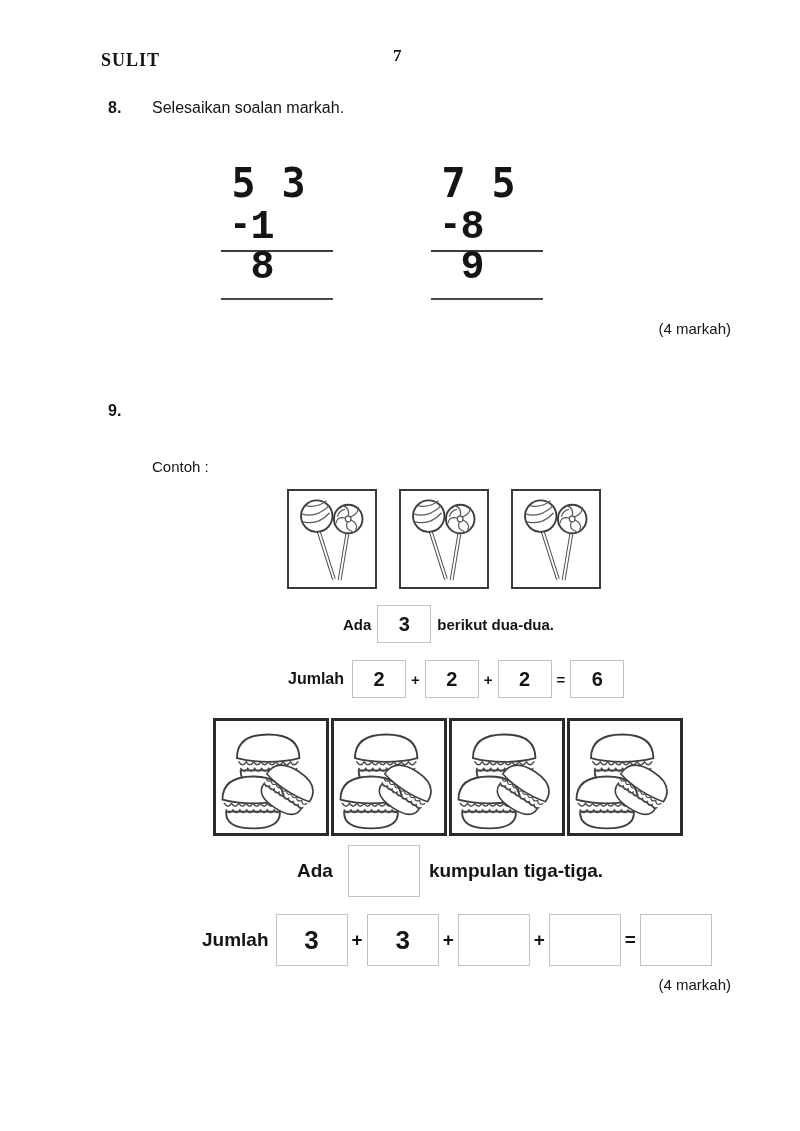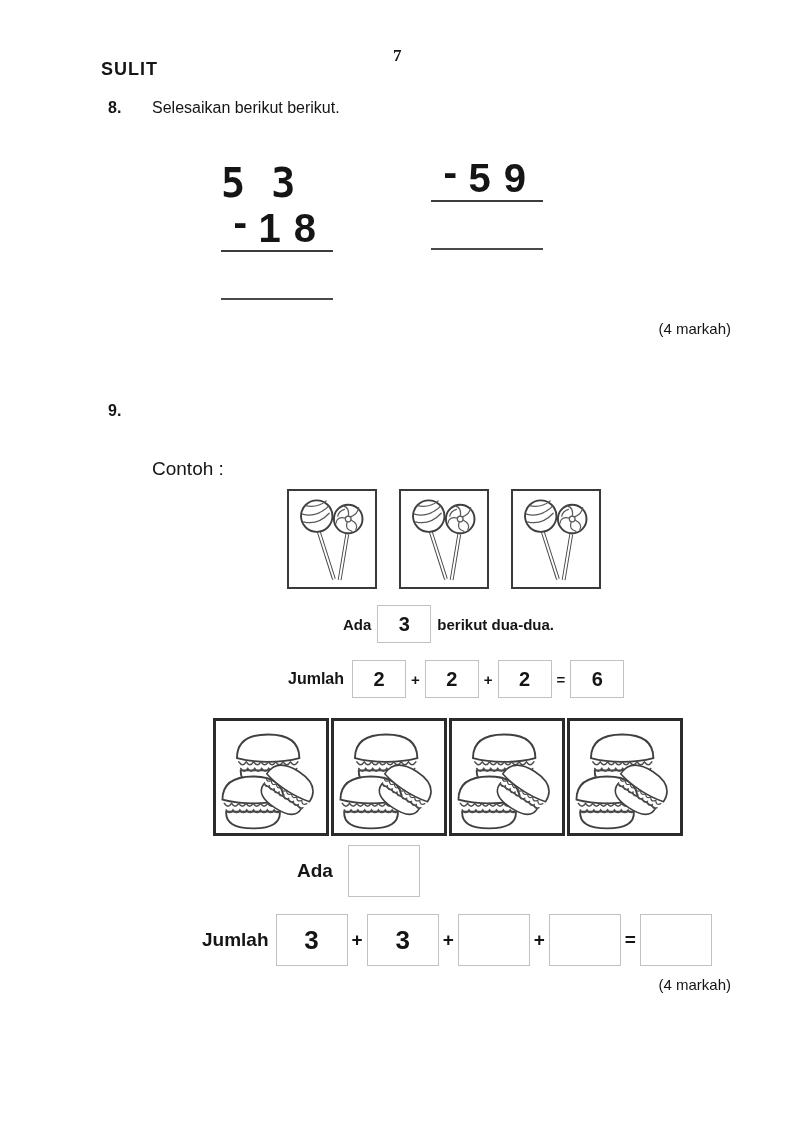--- a/index.html
+++ b/index.html
@@ -2,48 +2,48 @@
 <html><head>
 <meta charset="utf-8">
 <style>
   html,body{margin:0;padding:0;background:#ffffff;}
   .page{
     position:relative;width:800px;height:1131px;background:#ffffff;
     font-family:"Liberation Sans",sans-serif;color:#151515;overflow:hidden;
   }
   
   .hdr-classification{
-    position:absolute;left:101px;top:59px;
-    font-family:Liberation Sans, sans-serif;font-weight:bold;font-size:18px;letter-spacing:1px;text-align:center;
+    position:absolute;left:101px;top:50px;
+    font-family:Liberation Serif, serif;font-weight:bold;font-size:18px;letter-spacing:1px;text-align:center;
   }
   .hdr-page{
     position:absolute;left:393px;top:46px;
     font-family:"Liberation Serif",serif;font-weight:bold;font-size:17px;
   }
   
   .q-num{position:absolute;font-weight:bold;font-size:16px;}
   .q-text{position:absolute;font-size:16px;}
   .q8-num{left:108px;top:99px;}
   .q8-text{left:152px;top:99px;}
   .q9-num{left:108px;top:402px;}
   .q9-text{left:152px;top:402px;}
-  .contoh{position:absolute;left:152px;top:458px;font-size:19px;}
+  .contoh{position:absolute;left:152px;top:458px;font-size:15px;}
   
   .sub-col{position:absolute;top:158px;width:112px;}
   .sub-col .minuend{
-    height:50px;line-height:50px;text-align:left;padding-right:16px;
+    height:50px;line-height:50px;text-align:center;padding-right:16px;
     font-family:"DejaVu Sans Mono",monospace;font-weight:bold;font-size:40px;letter-spacing:1px;
   }
   .sub-col .op-row{
     display:flex;justify-content:space-between;align-items:flex-start;
     height:42px;border-bottom:2px solid #3c3c3c;padding:0 16px 0 9px;
   }
   .sub-col .op{font-family:"DejaVu Sans Mono",monospace;font-weight:bold;font-size:34px;line-height:30px;}
   .sub-col .subtrahend{
-    font-family:Liberation Sans, sans-serif;font-weight:bold;font-size:40px;line-height:40px;letter-spacing:1px;
+    font-family:Liberation Mono, monospace;font-weight:bold;font-size:40px;line-height:40px;letter-spacing:1px;
   }
   .sub-col .ans-line{margin-top:46px;height:0;border-bottom:2px solid #4a4a4a;}
   
   .marks{position:absolute;font-size:15px;text-align:center;}
   .marks-q8{right:69px;top:320px;}
   .marks-q9{right:69px;top:976px;}
   
   .pic-box{position:absolute;background:#fff;display:flex;align-items:center;justify-content:center;}
   .lolli-box{top:489px;width:86px;height:96px;border:2px solid #3a3a3a;}
   .lb1{left:287px;} .lb2{left:399px;} .lb3{left:511px;}
@@ -114,35 +114,36 @@
     </g>
   </defs>
 </svg>
 
 <div class="page">
 
   <div class="hdr-classification">SULIT</div>
   <div class="hdr-page">7</div>
 
   <div class="q-num q8-num">8.</div>
-  <div class="q-text q8-text">Selesaikan berikut berikut.</div>
+  <div class="q-text q8-text">Selesaikan soalan markah.</div>
 
   <div class="sub-col" style="left:221px">
     <div class="minuend">5 3</div>
     <div class="op-row">
       <span class="op">-</span>
       <span class="subtrahend">1 8</span>
     </div>
     <div class="ans-line"></div>
   </div>
 
   <div class="sub-col" style="left:431px">
+    <div class="minuend">7 5</div>
     <div class="op-row">
       <span class="op">-</span>
-      <span class="subtrahend">5 9</span>
+      <span class="subtrahend">8 9</span>
     </div>
     <div class="ans-line"></div>
   </div>
 
   <div class="marks marks-q8">(4 markah)</div>
 
   <div class="q-num q9-num">9.</div>
   <div class="contoh">Contoh :</div>
 
   <div class="pic-box lolli-box lb1">
@@ -195,20 +196,21 @@
   </div>
   <div class="pic-box maca-box mb4">
     <svg viewBox="0 0 110 112" width="104" height="106">
         <use href="#macaron-trio"></use>
       </svg>
   </div>
 
   <div class="fill-row ada-row-task">
     <span class="lbl-lg">Ada</span>
     <span class="ans-box box-lg ada-box-task"></span>
+    <span class="lbl-lg">kumpulan tiga-tiga.</span>
   </div>
 
   <div class="fill-row sum-row-task">
     <span class="lbl-lg gap-lg">Jumlah</span>
     <span class="ans-box box-lg">3</span>
     <span class="op-lg">+</span>
     <span class="ans-box box-lg">3</span>
     <span class="op-lg">+</span>
     <span class="ans-box box-lg"></span>
     <span class="op-lg">+</span>

